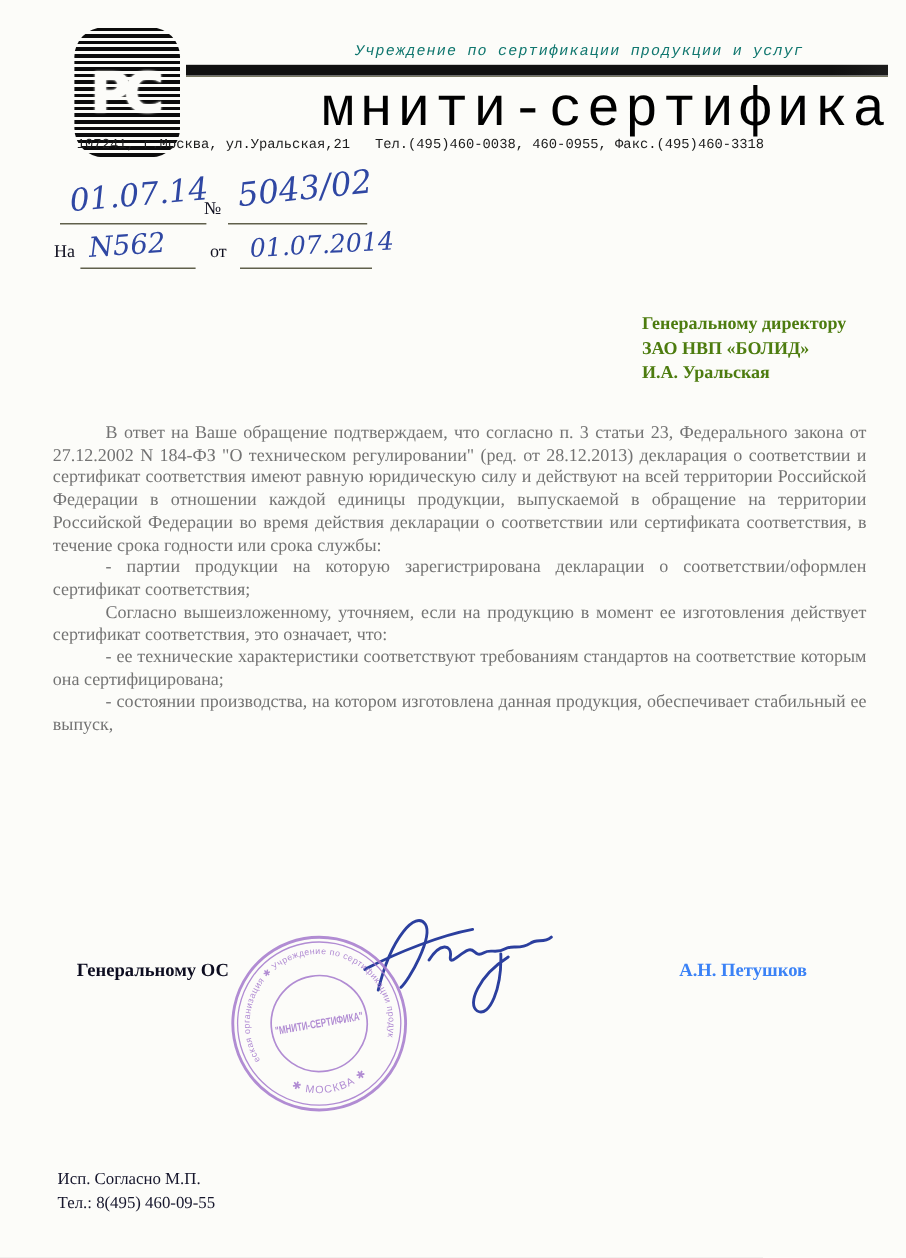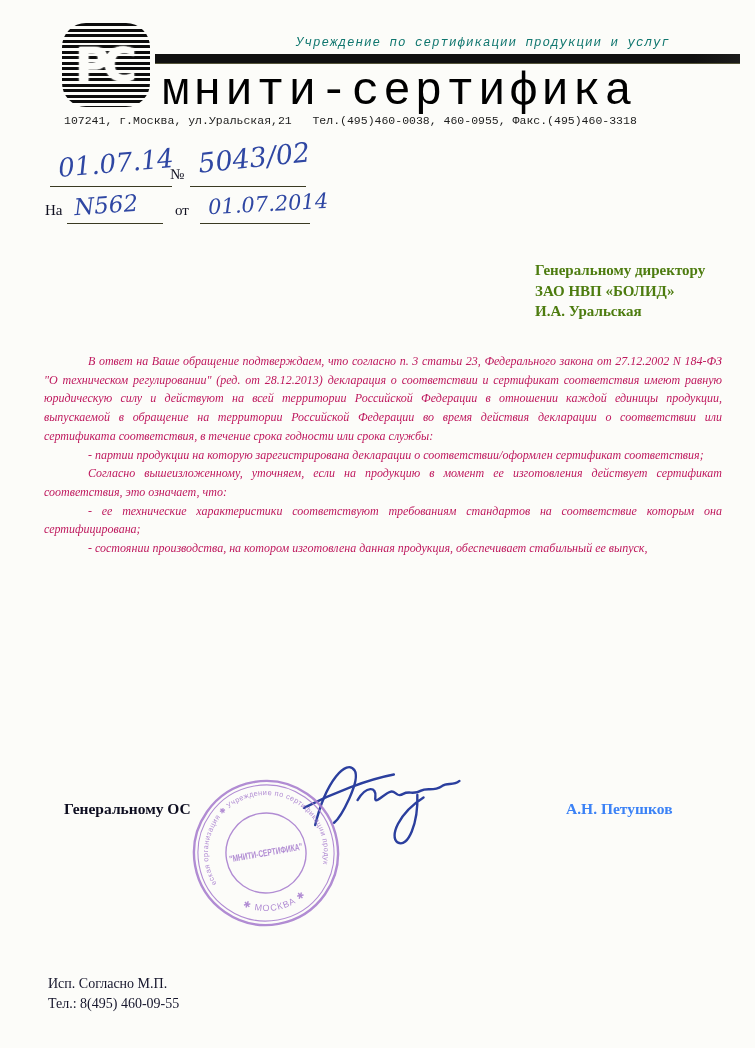--- a/index.html
+++ b/index.html
@@ -6,21 +6,21 @@
   .page{
     position:relative;
     width:755px;height:1048px;
     background:#fcfcf9;
     overflow:hidden;
     font-family:"Liberation Serif","DejaVu Serif",serif;
     color:#18182e;
   }
   
   .logo{
-    position:absolute;left:62px;top:23px;width:88px;height:84px;
+    position:absolute;left:62px;top:23px;width:88px;height:108px;
     border-radius:24px;
     background:repeating-linear-gradient(180deg,#0c0c0c 0 3px,#fcfcf9 3px 5.5px);
     display:flex;align-items:center;justify-content:center;
   }
   .logo-text{
     font-family:"DejaVu Sans","Liberation Sans",sans-serif;
     font-weight:bold;font-size:46px;line-height:1;color:#fcfcf9;
     letter-spacing:-6px;padding-right:6px;
     text-shadow:0 0 2px #fcfcf9,0 0 2px #fcfcf9;
   }
@@ -31,21 +31,21 @@
     white-space:nowrap;
   }
   .header-bar{
     position:absolute;left:155px;top:54px;width:585px;height:9px;
     background:linear-gradient(90deg,#101010 0 92%,#1c1c1c);
     box-shadow:0 1px 0 #55553a;
   }
   .org-title{
     position:absolute;left:162px;top:66px;width:580px;
     font-family:"Liberation Mono","DejaVu Sans Mono",monospace;
-    font-size:46px;letter-spacing:4px;color:#000;text-align:left;
+    font-size:46px;letter-spacing:4px;color:#000;text-align:right;
     white-space:nowrap;
   }
   .address-line{
     position:absolute;left:64px;top:114px;
     font-family:"Liberation Mono","DejaVu Sans Mono",monospace;
     font-size:11.5px;color:#1c1c1c;white-space:pre;
   }
   
   .hw{
     position:absolute;color:#2f47a3;
@@ -66,21 +66,21 @@
   .lbl-na{left:45px;top:202px;}
   .lbl-ot{left:175px;top:202px;}
   
   .addressee{
     position:absolute;left:535px;top:240px;width:215px;
     font-weight:bold;font-size:15px;line-height:20.5px;color:#4d7c0f;margin-top:20px;
   }
   
   .body-text{
     position:absolute;left:44px;top:352px;width:678px;
-    font-size:12px;line-height:18.7px;text-align:justify;color:#be185d;font-style:italic;
+    font-size:15px;line-height:18.7px;text-align:justify;color:#737373;
   }
   .body-text p{margin:0;text-indent:44px;}
   
   .sig-title{position:absolute;left:64px;top:800px;font-weight:bold;font-size:15.5px;color:#0d0d20;}
   .sig-name{position:absolute;left:566px;top:800px;font-weight:bold;font-size:15.5px;color:#3b82f6;}
   .sig-svg{position:absolute;left:300px;top:748px;transform:rotate(-4deg);}
   .stamp-svg{position:absolute;left:191px;top:778px;transform:rotate(-10deg);opacity:.88;}
   .stamp-svg text,.stamp-svg textPath{
     font-family:"Liberation Sans","DejaVu Sans",sans-serif;
   }

